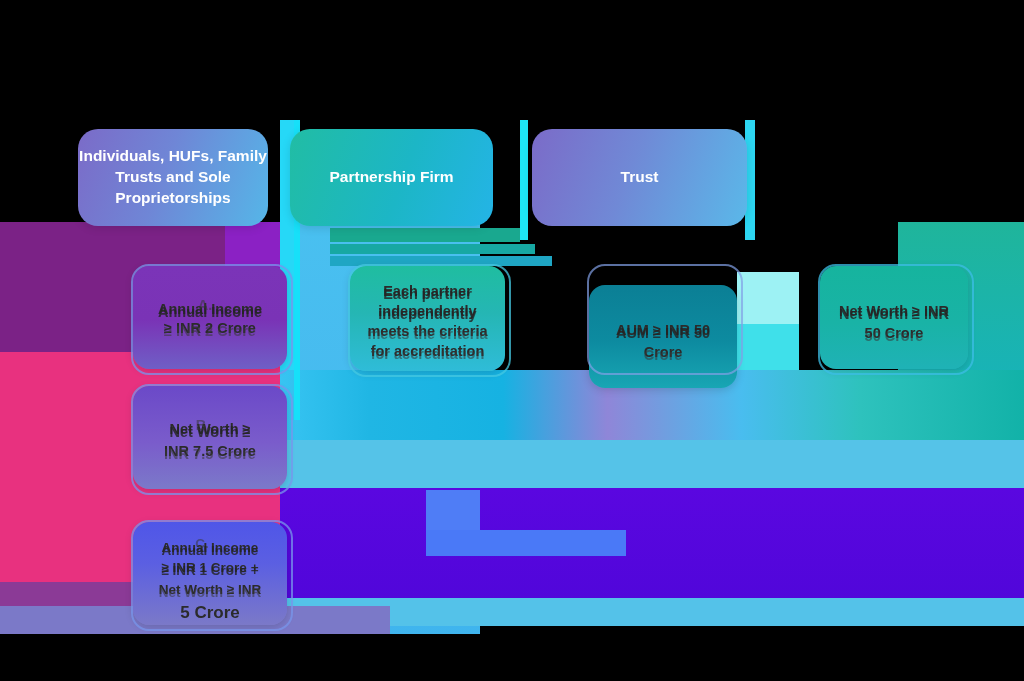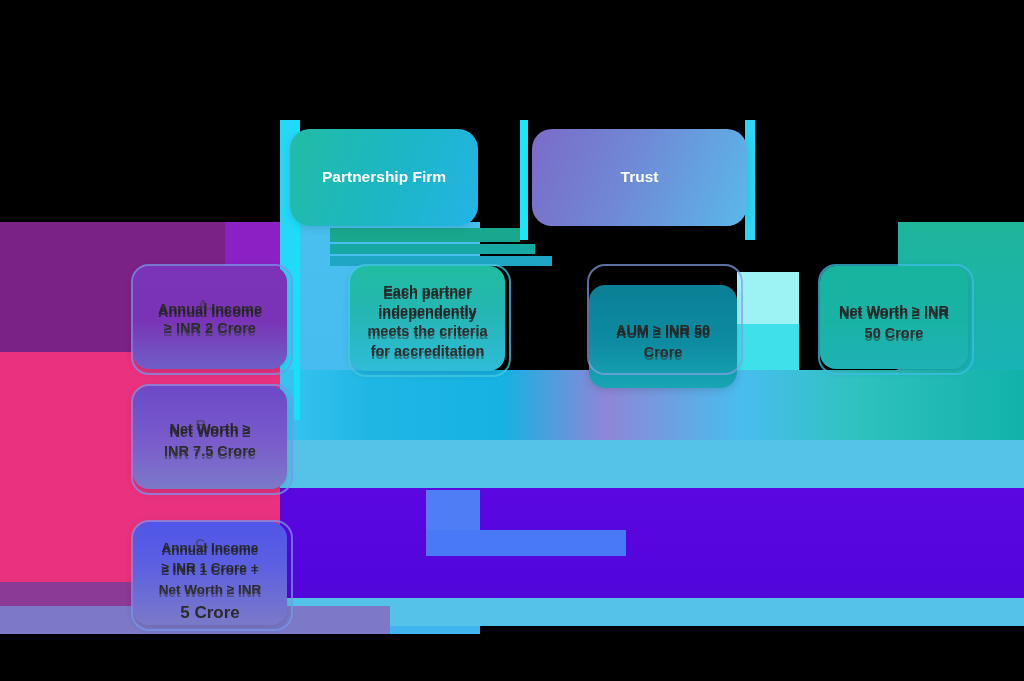--- a/index.html
+++ b/index.html
@@ -41,21 +41,21 @@
 
   .bg-blueblock{left:426px;top:490px;width:54px;height:40px;background:#4f7df6;}
   .bg-blueblock2{left:426px;top:530px;width:200px;height:26px;background:#4a79f7;}
 
   
   .hdr{position:absolute;top:129px;height:97px;border-radius:20px;
        display:flex;align-items:center;justify-content:center;text-align:center;
        color:#ffffff;font-weight:bold;font-size:15.5px;line-height:1.35;
        box-shadow:0 2px 10px rgba(0,0,0,.12);}
   .hdr1{left:78px;width:190px;background:linear-gradient(110deg,#7b6bc8 0%,#6f86d6 45%,#55b6e8 100%);}
-  .hdr2{left:290px;width:188px;background:linear-gradient(110deg,#21bda4 0%,#1cb6c6 55%,#24b4e6 100%);}
+  .hdr2{left:290px;width:203px;background:linear-gradient(110deg,#21bda4 0%,#1cb6c6 55%,#24b4e6 100%);}
   .hdr3{left:532px;width:215px;background:linear-gradient(110deg,#7b6bc8 0%,#7089d6 45%,#5ab8e9 100%);}
   .hdr4{left:757px;width:215px;background:linear-gradient(110deg,#19b89c 0%,#1bb4c4 55%,#29b2e6 100%);}
 
   
   .card{position:absolute;border-radius:16px;overflow:hidden;
         box-shadow:0 2px 9px rgba(0,0,0,.15);}
   .card .fill{position:absolute;inset:0;}
   .card .txt{position:absolute;left:0;right:0;
         text-align:center;color:#2b2b2b;font-weight:bold;font-size:14.5px;
         line-height:1.25;padding:0 8px;box-sizing:border-box;}
@@ -112,20 +112,23 @@
   <div class="bg bg-band-sky"></div>
   <div class="bg bg-band-violet"></div>
   <div class="bg bg-band-sky2"></div>
   <div class="bg bg-left-lilac"></div>
   <div class="bg bg-blueblock"></div>
   <div class="bg bg-blueblock2"></div>
   <div class="bg bg-cyanline"></div>
   <div class="bg bg-cyanline2"></div>
   <div class="bg bg-cyanline3"></div>
 
+  <div class="hdr hdr1">
+    <span>Individuals, HUFs, Family Trusts and Sole Proprietorships</span>
+  </div>
   <div class="hdr hdr2">
     <span>Partnership Firm</span>
   </div>
   <div class="hdr hdr3">
     <span>Trust</span>
   </div>
 
   <div class="card c1a">
     <div class="fill"></div>
     <div class="txt" style="top:34px;">Annual Income</div>

